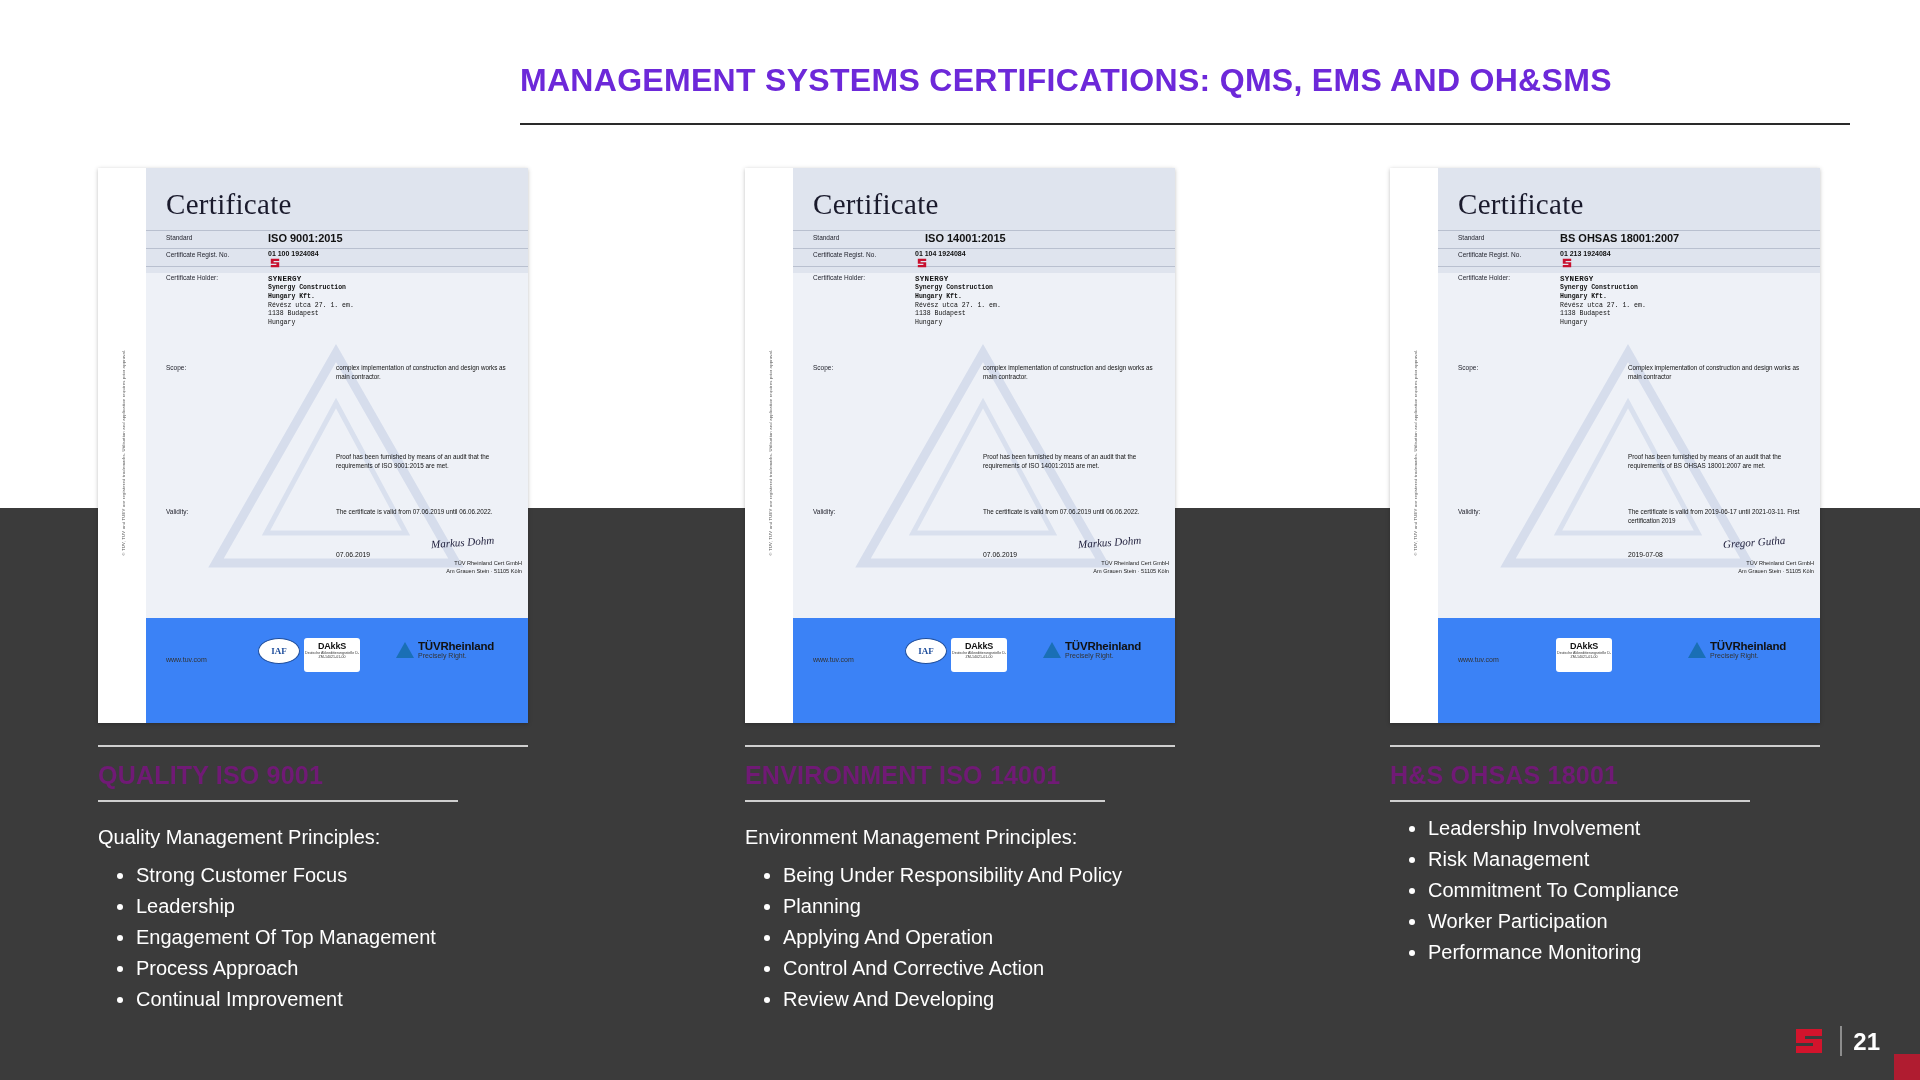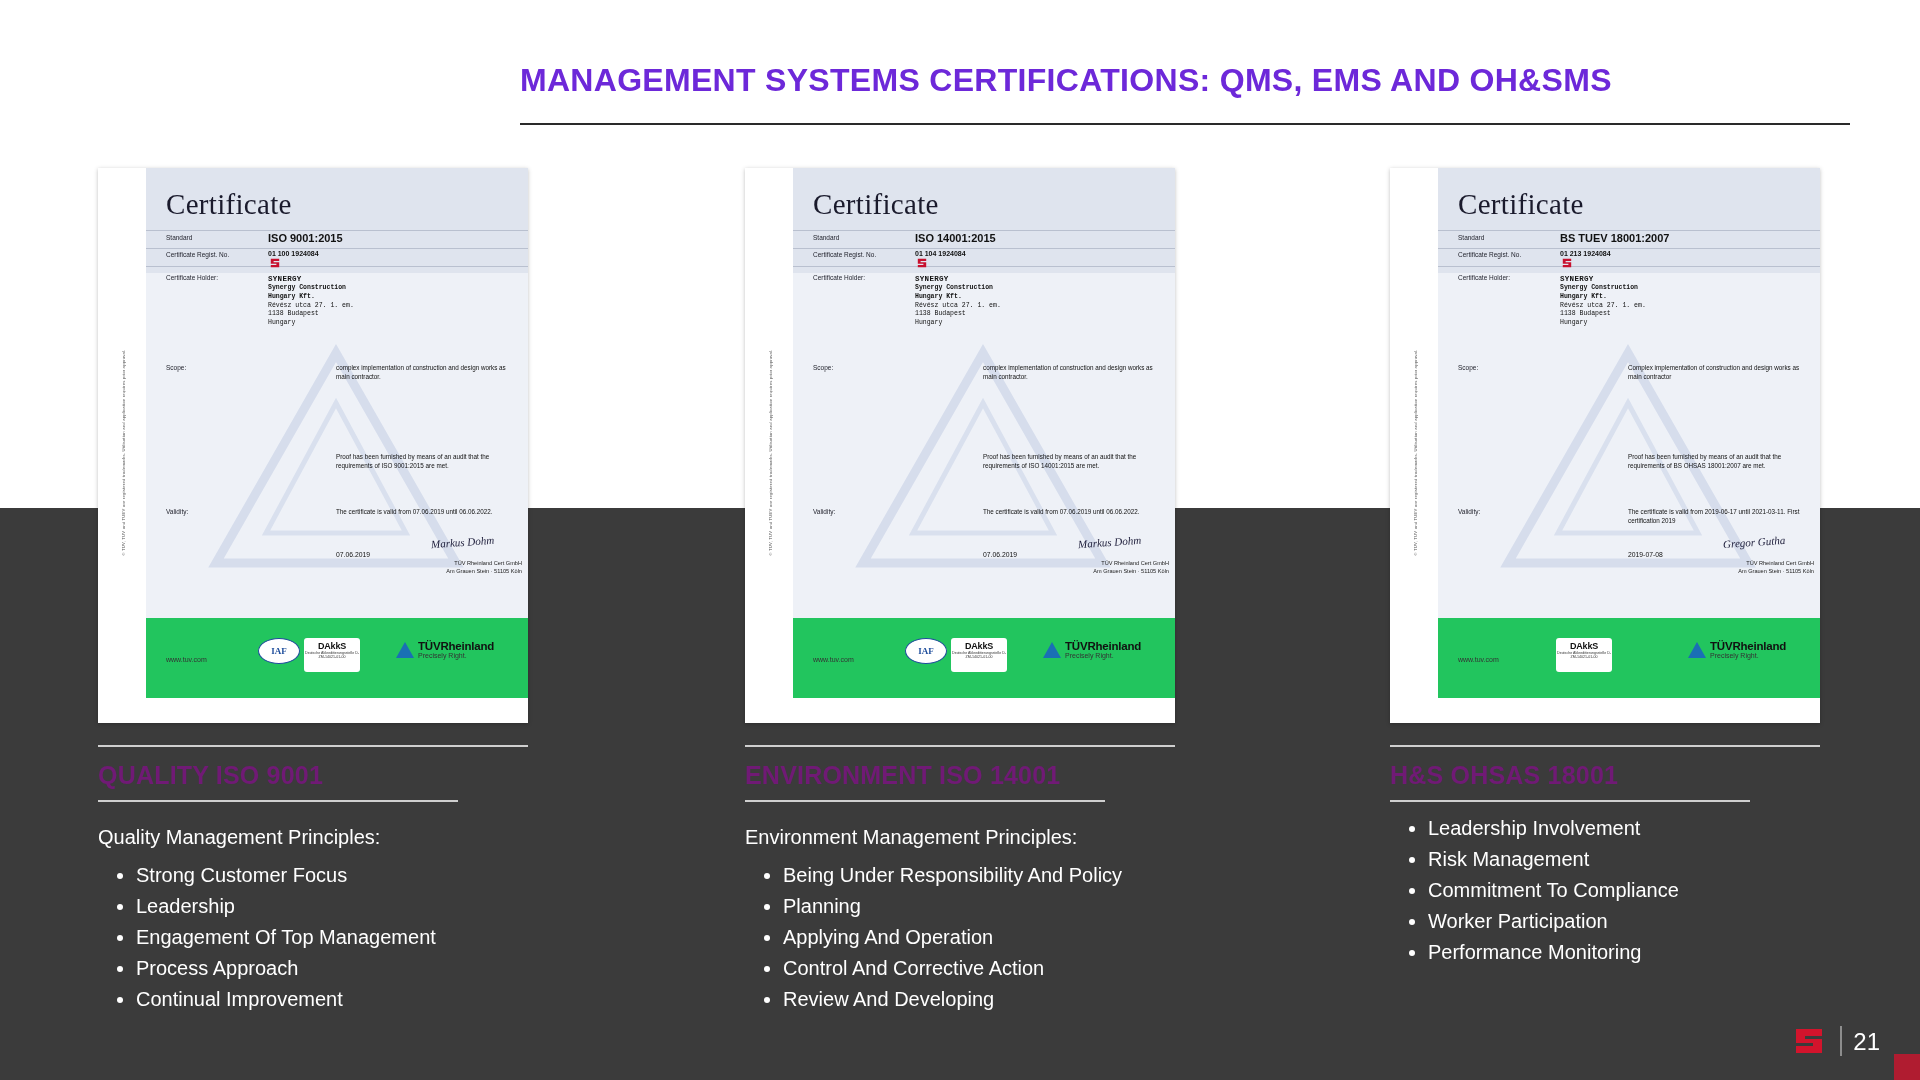--- a/index.html
+++ b/index.html
@@ -153,21 +153,21 @@
     font-style: italic; font-size: 11px; color: #1d1d3a;
     transform: rotate(-4deg);
   }
   .tuv-addr {
     position: absolute; left: 288px; top: 392px;
     font-size: 5.6px; color: #222; line-height: 1.35; text-align: right;
     width: 88px;
   }
   .cert-bottom {
     position: absolute; left: 0; top: 450px;
-    width: 382px; height: 80px; background: #22c55e;
+    width: 382px; height: 105px; background: #3b82f6;
   }
   .tuv-url {
     position: absolute; left: 20px; top: 38px;
     font-size: 7px; color: #333;
   }
   .seal {
     position: absolute; top: 20px;
     border-radius: 50%;
   }
   .seal-iaf {
@@ -224,21 +224,21 @@
   .footer-logo {
     position: absolute; right: 94px; bottom: 24px;
     width: 34px; height: 30px;
   }
   .footer-divider {
     position: absolute; right: 78px; bottom: 24px;
     width: 2px; height: 30px; background: #8d8d8d;
   }
   .page-num {
     position: absolute; right: 40px; bottom: 24px;
-    color: #ffffff; font-size: 24px;
+    color: #ffffff; font-size: 24px; font-weight: bold;
   }
   .corner-red {
     position: absolute; right: 0; bottom: 0;
     width: 26px; height: 26px; background: #b01c30;
   }
 </style>
 </head>
 <body>
 
 <div class="slide">
@@ -330,21 +330,21 @@
   <div class="col col-2">
     <div class="cert">
       <div class="cert-sidestrip">
         <div class="cert-sidetext">© TÜV, TUV and TUEV are registered trademarks. Utilisation and application requires prior approval.</div>
       </div>
       <div class="cert-body">
         <div class="cert-top"></div>
         <div class="cert-title">Certificate</div>
         <div class="cert-line" style="top:62px"></div>
         <div class="row-label" style="top:66px">Standard</div>
-        <div class="row-value" style="left:122px;top:64px">ISO 14001:2015</div>
+        <div class="row-value" style="left:132px;top:64px">ISO 14001:2015</div>
         <div class="cert-line" style="top:80px"></div>
         <div class="row-label" style="top:83px">Certificate Regist. No.</div>
         <div class="row-value small" style="left:122px;top:82px">01 104 1924084</div>
         <div class="cert-line" style="top:98px"></div>
 
         <div class="cert-main">
           <svg class="cert-watermark" viewBox="0 0 260 230">
             <polygon points="130,10 250,220 10,220" fill="none" stroke="#c3cde4" stroke-width="9"></polygon>
             <polygon points="130,60 200,190 60,190" fill="none" stroke="#c9d3e7" stroke-width="5"></polygon>
           </svg>
@@ -409,21 +409,21 @@
   <div class="col col-3">
     <div class="cert">
       <div class="cert-sidestrip">
         <div class="cert-sidetext">© TÜV, TUV and TUEV are registered trademarks. Utilisation and application requires prior approval.</div>
       </div>
       <div class="cert-body">
         <div class="cert-top"></div>
         <div class="cert-title">Certificate</div>
         <div class="cert-line" style="top:62px"></div>
         <div class="row-label" style="top:66px">Standard</div>
-        <div class="row-value" style="left:122px;top:64px">BS TUEV 18001:2007</div>
+        <div class="row-value" style="left:122px;top:64px">BS OHSAS 18001:2007</div>
         <div class="cert-line" style="top:80px"></div>
         <div class="row-label" style="top:83px">Certificate Regist. No.</div>
         <div class="row-value small" style="left:122px;top:82px">01 213 1924084</div>
         <div class="cert-line" style="top:98px"></div>
 
         <div class="cert-main">
           <svg class="cert-watermark" viewBox="0 0 260 230">
             <polygon points="130,10 250,220 10,220" fill="none" stroke="#c3cde4" stroke-width="9"></polygon>
             <polygon points="130,60 200,190 60,190" fill="none" stroke="#c9d3e7" stroke-width="5"></polygon>
           </svg>

